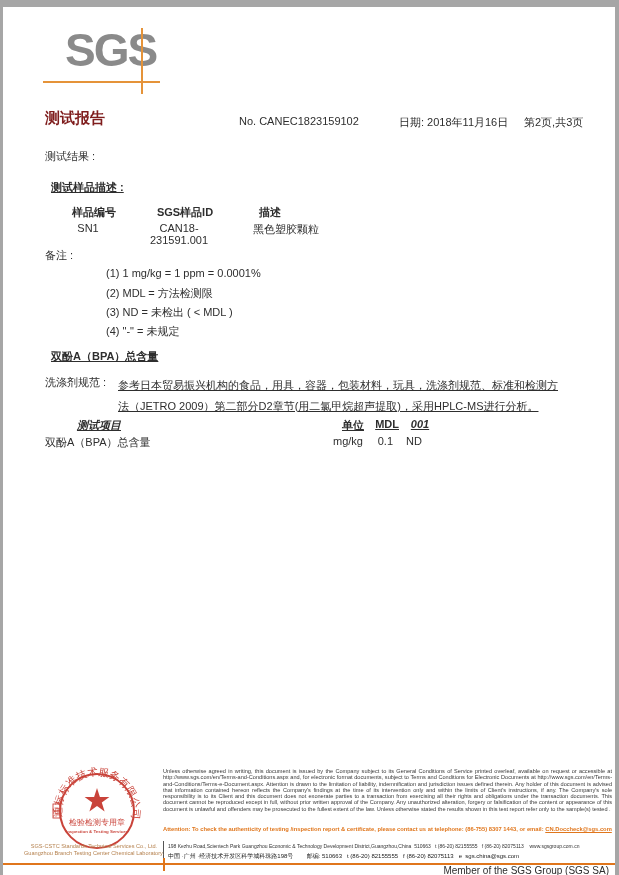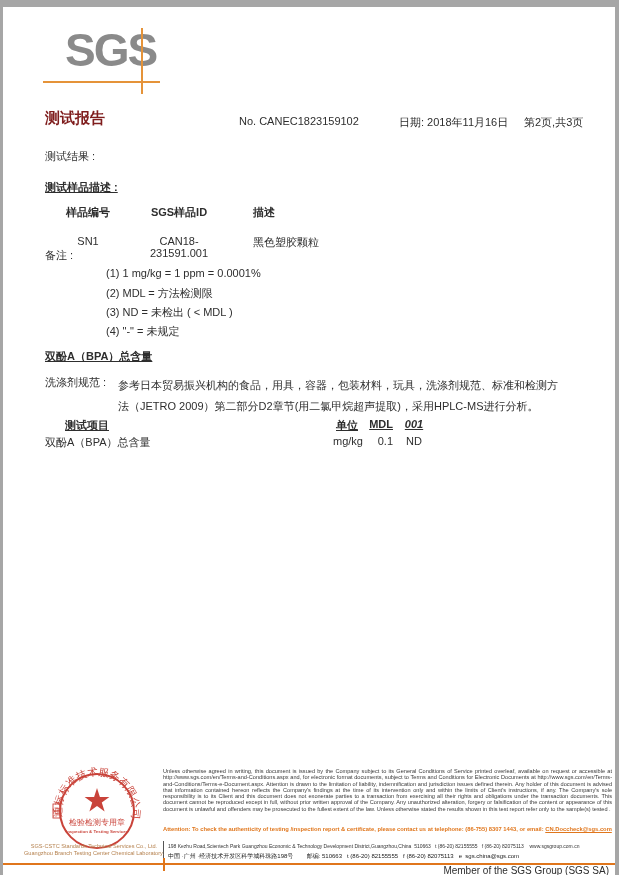--- a/index.html
+++ b/index.html
@@ -1,46 +1,46 @@
 <!DOCTYPE html>
 <html><head>
 <meta charset="utf-8">
 <style>
   html,body{margin:0;padding:0;width:619px;height:875px;background:#a6a6a6;overflow:hidden;
     font-family:"Liberation Sans", sans-serif;}
   #page{position:absolute;left:3px;top:7px;width:612px;height:868px;background:#ffffff;}
   .abs{position:absolute;}
   .t11{font-size:11px;color:#2e2e2e;}
-  .bold{font-weight:bold;}
+  .bold{font-weight:bold;margin-left:6px;}
   .ul{text-decoration:underline;}
   
   #logo-text{left:62px;top:16px;font-size:46px;font-weight:800;color:#8a8a8a;letter-spacing:-2px;}
   #logo-vline{left:138px;top:21px;width:2px;height:66px;background:#e59339;}
   #logo-hline{left:40px;top:74px;width:117px;height:2px;background:#e59339;}
   
   #report-title{left:42px;top:102px;font-size:15px;font-weight:bold;color:#7f1d1d;}
   #report-no{left:215px;top:108px;margin-left:21px;}
   #report-date{left:396px;top:108px;}
   #report-pages{left:521px;top:108px;}
   
   #results-label{left:42px;top:142px;}
   #sample-heading{left:42px;top:173px;}
   .s-col1{left:52px;width:66px;text-align:center;}
   .s-col2{left:128px;width:96px;text-align:center;}
   .s-col3{left:250px;}
   .s-head{top:198px;}
-  .s-row{top:215px;margin-top:13px;}
+  .s-row{top:215px;}
   #notes-heading{left:42px;top:241px;}
   .note{left:103px;width:320px;}
   #note-0{top:260px;} #note-1{top:279px;} #note-2{top:298px;} #note-3{top:317px;}
   #bpa-heading{left:42px;top:342px;}
   #method-label{left:42px;top:368px;}
-  #method-text{left:115px;top:368px;width:452px;line-height:20.5px;}
+  #method-text{left:115px;top:368px;width:452px;line-height:20.5px;text-decoration:underline;}
   .r-head{top:411px;} .r-row{top:428px;}
-  .r-item-h{left:62px;} .r-item{left:42px;}
+  .r-item-h{left:68px;font-style:italic;} .r-item{left:42px;}
   .r-unit{left:330px;width:28px;text-align:center;}
   .r-mdl{left:364px;width:26px;text-align:right;}
   .r-001{left:398px;width:26px;text-align:center;}
   .italic{font-style:italic;}
   
   #stamp{left:46px;top:756px;width:96px;height:96px;opacity:.92;}
   #disclaimer{left:160px;top:761px;width:449px;font-size:5.6px;line-height:6.3px;
     text-align:justify;color:#3a3a3a;}
   #attention{left:160px;top:819px;width:449px;font-size:5.8px;line-height:6.6px;
     font-weight:bold;color:#e0761c;}

